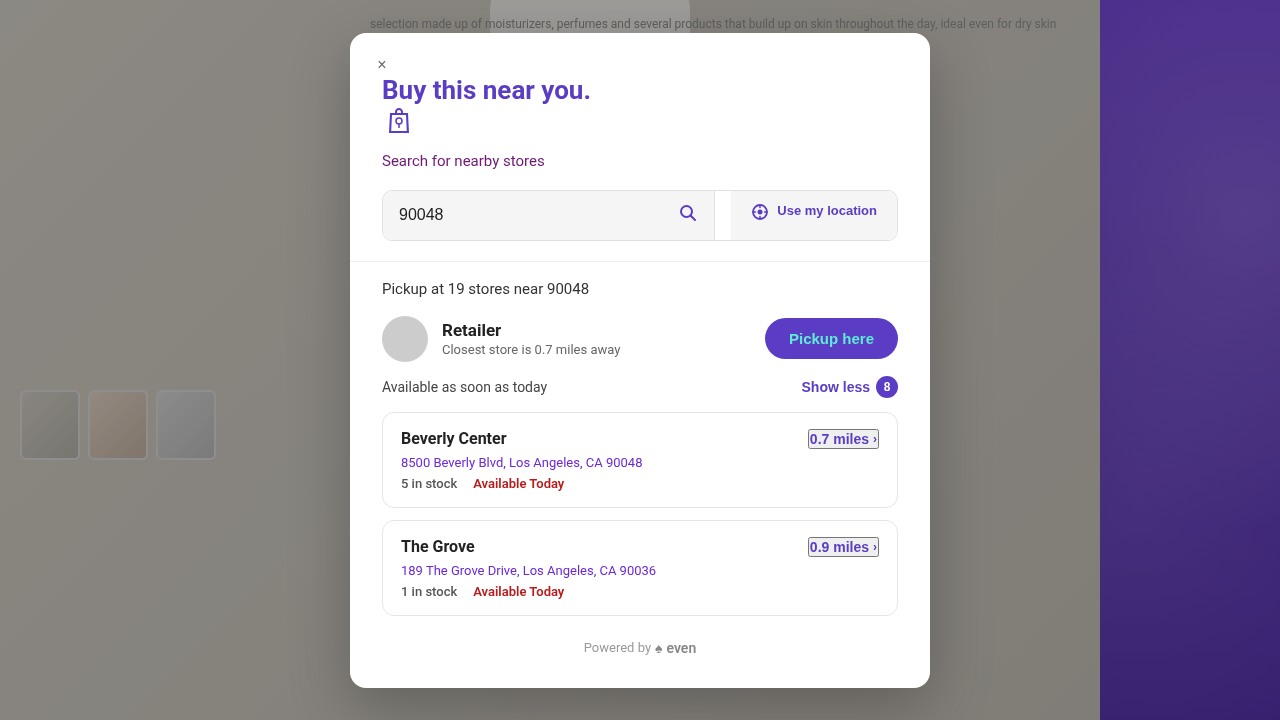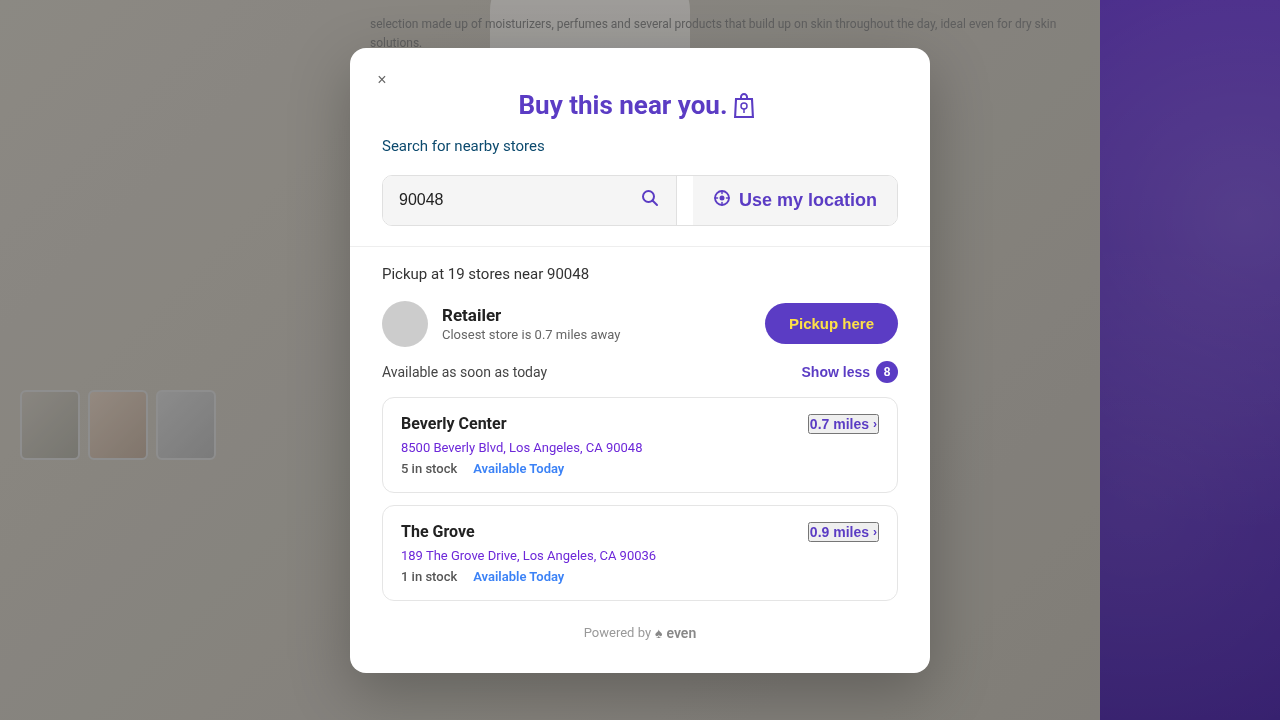--- a/index.html
+++ b/index.html
@@ -121,39 +121,40 @@
       justify-content: center;
       color: #666;
       font-size: 16px;
       background: none;
       border: none;
     }
 
     .modal-header {
       display: flex;
       align-items: flex-start;
-      justify-content: center;
+      justify-content: space-between;
       margin-top: 10px;
       margin-bottom: 6px;
+      flex-direction: column;
     }
 
     .modal-title {
       font-size: 26px;
       font-weight: 700;
       color: #5b3cc4;
     }
 
     .modal-bag-icon {
       color: #5b3cc4;
       font-size: 28px;
     }
 
     .modal-subtitle {
       font-size: 15px;
-      color: #0c4a6e;
+      color: #701a75;
       margin-bottom: 20px;
     }
 
     .search-row {
       display: flex;
       gap: 16px;
       margin-bottom: 20px;
       border-radius: 10px;
       overflow: hidden;
       border: 1px solid #e0e0e0;
@@ -182,27 +183,27 @@
       border: none;
       cursor: pointer;
       color: #5b3cc4;
       font-size: 18px;
       padding: 0;
       margin-left: 8px;
     }
 
     .location-btn {
       display: flex;
-      align-items: center;
+      align-items: flex-start;
       gap: 8px;
       padding: 12px 20px;
       background: #f5f5f5;
       border: none;
       cursor: pointer;
-      font-size: 18px;
+      font-size: 13px;
       font-weight: 600;
       color: #5b3cc4;
       white-space: nowrap;
     }
 
     .location-icon {
       font-size: 16px;
       color: #5b3cc4;
     }
 
@@ -240,21 +241,21 @@
     }
 
     .retailer-distance {
       font-size: 13px;
       color: #666;
       margin-top: 2px;
     }
 
     .pickup-btn {
       background: #5b3cc4;
-      color: #fde047;
+      color: #5eead4;
       border: none;
       border-radius: 50px;
       padding: 12px 24px;
       font-size: 15px;
       font-weight: 600;
       cursor: pointer;
       white-space: nowrap;
     }
 
     .availability-row {
@@ -337,21 +338,21 @@
       font-size: 13px;
       color: #555;
     }
 
     .stock-count {
       font-weight: 500;
     }
 
     .available-today {
       font-weight: 600;
-      color: #3b82f6;
+      color: #b91c1c;
     }
 
     .powered-by {
       display: flex;
       align-items: center;
       justify-content: center;
       gap: 4px;
       padding-top: 12px;
       font-size: 13px;
       color: #999;

